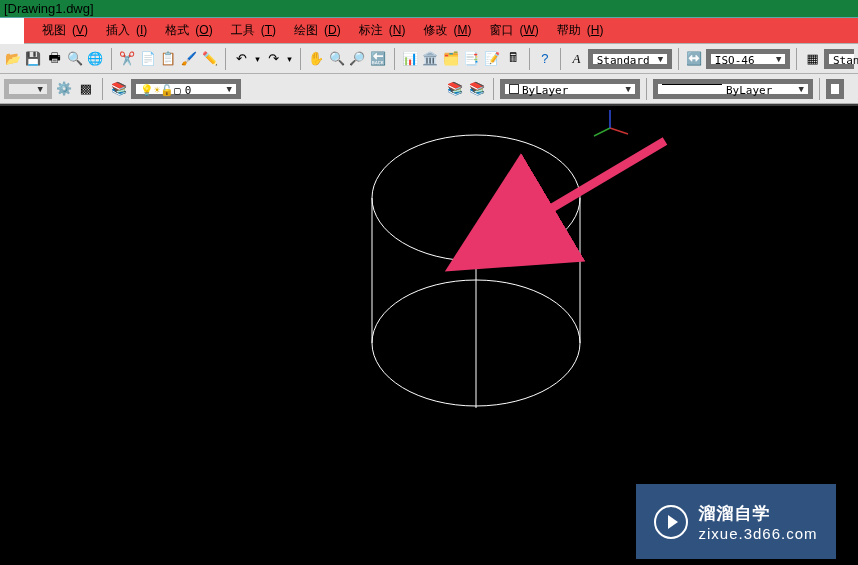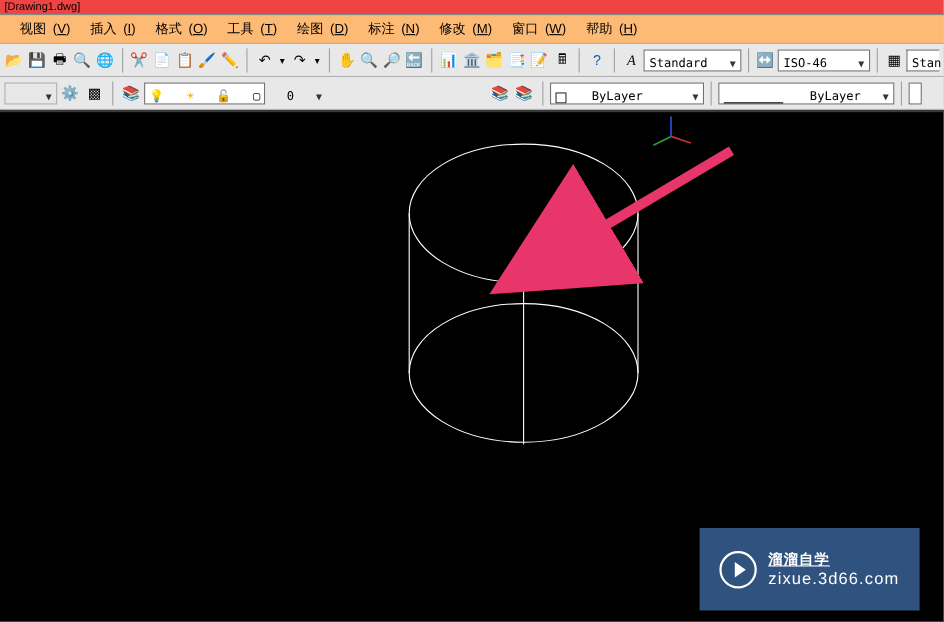--- a/index.html
+++ b/index.html
@@ -6,31 +6,32 @@
 body {
   width: 858px;
   height: 565px;
   overflow: hidden;
   font-family: "Microsoft YaHei", SimSun, sans-serif;
   font-size: 12px;
   background: #fff;
   position: relative;
 }
 .titlebar {
-  background: #ef4444;
+  background: #15803d;
   color: #000;
   padding: 1px 4px;
   border-bottom: 1px solid #5BA8A8;
-  font-size: 10px;
+  font-size: 13px;
 }
 .menubar {
-  background: #fdba74;
+  background: #ef4444;
   border-bottom: 1px solid #B0B0B0;
   display: flex;
   padding: 2px 6px;
+  margin-left: 24px;
 }
 .menubar span {
   padding: 2px 6px;
   cursor: pointer;
 }
 .menubar span u { text-decoration: underline; }
 .toolbar {
   background: #E8E8E8;
   border-bottom: 1px solid #B0B0B0;
   display: flex;
@@ -50,29 +51,28 @@
   font-size: 13px;
 }
 .sep {
   width: 1px;
   height: 22px;
   background: #A0A0A0;
   margin: 0 4px;
 }
 .dropdown {
   height: 20px;
-  border: 1px solid #737373;
+  border: 5px solid #737373;
   background: #FFF;
   display: flex;
-  align-items: flex-end;
+  align-items: flex-start;
   padding: 0 4px;
   font-family: monospace;
   font-size: 11px;
   cursor: pointer;
-  gap: 20px;
 }
 .dropdown .arrow {
   margin-left: auto;
   font-size: 9px;
   color: #333;
 }
 .canvas-area {
   background: #000;
   width: 858px;
   height: 475px;
@@ -102,21 +102,21 @@
   justify-content: center;
 }
 .watermark .play::after {
   content: "";
   border-left: 10px solid #fff;
   border-top: 7px solid transparent;
   border-bottom: 7px solid transparent;
   margin-left: 3px;
 }
 .watermark .text { display: flex; flex-direction: column; }
-.watermark .text .big { font-size: 13px; font-weight: bold; letter-spacing:1px;text-decoration:underline;}
+.watermark .text .big { font-size: 17px; font-weight: bold; letter-spacing:1px;}
 .watermark .text .small { font-size: 15px; letter-spacing: 1px; }
 .layer-swatch {
   width: 10px; height: 10px; border: 1px solid #333; background: #fff; display: inline-block; margin-right:3px;
 }
 .line-sample { display:inline-block; width:60px; border-top:1px solid #000; vertical-align:middle; margin-right:4px;}
 svg.cylinder { position:absolute; left:0; top:0; }
 svg.arrow { position:absolute; left:0; top:0; }
 .ucs { position:absolute; left:590px; top:2px; }
 </style>
 </head>

